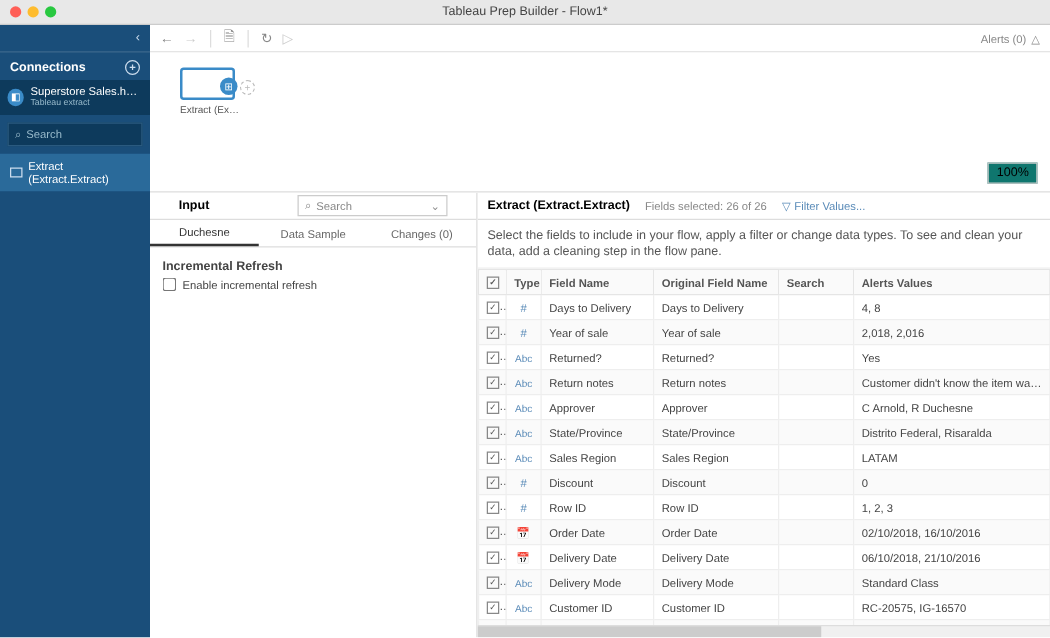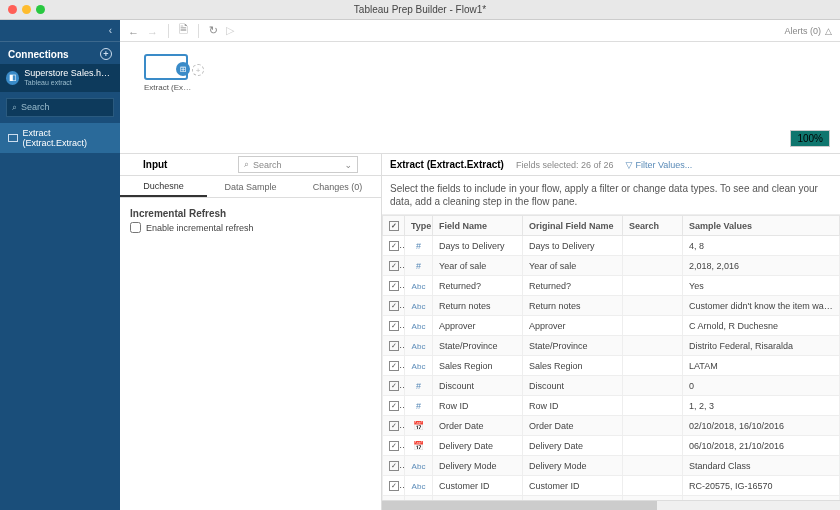--- a/index.html
+++ b/index.html
@@ -175,21 +175,21 @@
         <div class="rp-desc">Select the fields to include in your flow, apply a filter or change data types. To see and clean your data, add a cleaning step in the flow pane.</div>
         <div class="rp-table">
           <table>
             <thead>
               <tr>
                 <th class="col-chk"><span class="chk">✓</span></th>
                 <th class="col-type">Type</th>
                 <th style="width:90px">Field Name</th>
                 <th style="width:100px">Original Field Name</th>
                 <th style="width:60px">Search</th>
-                <th>Sample Values</th>
+                <th>Alerts Values</th>
               </tr>
             </thead>
             <tbody id="fields-body">
                 <tr>
                   <td class="col-chk"><span class="chk">✓</span></td>
                   <td class="col-type"><span class="type-num">#</span></td>
                   <td>Days to Delivery</td>
                   <td>Days to Delivery</td>
                   <td></td>
                   <td>4, 8</td>

